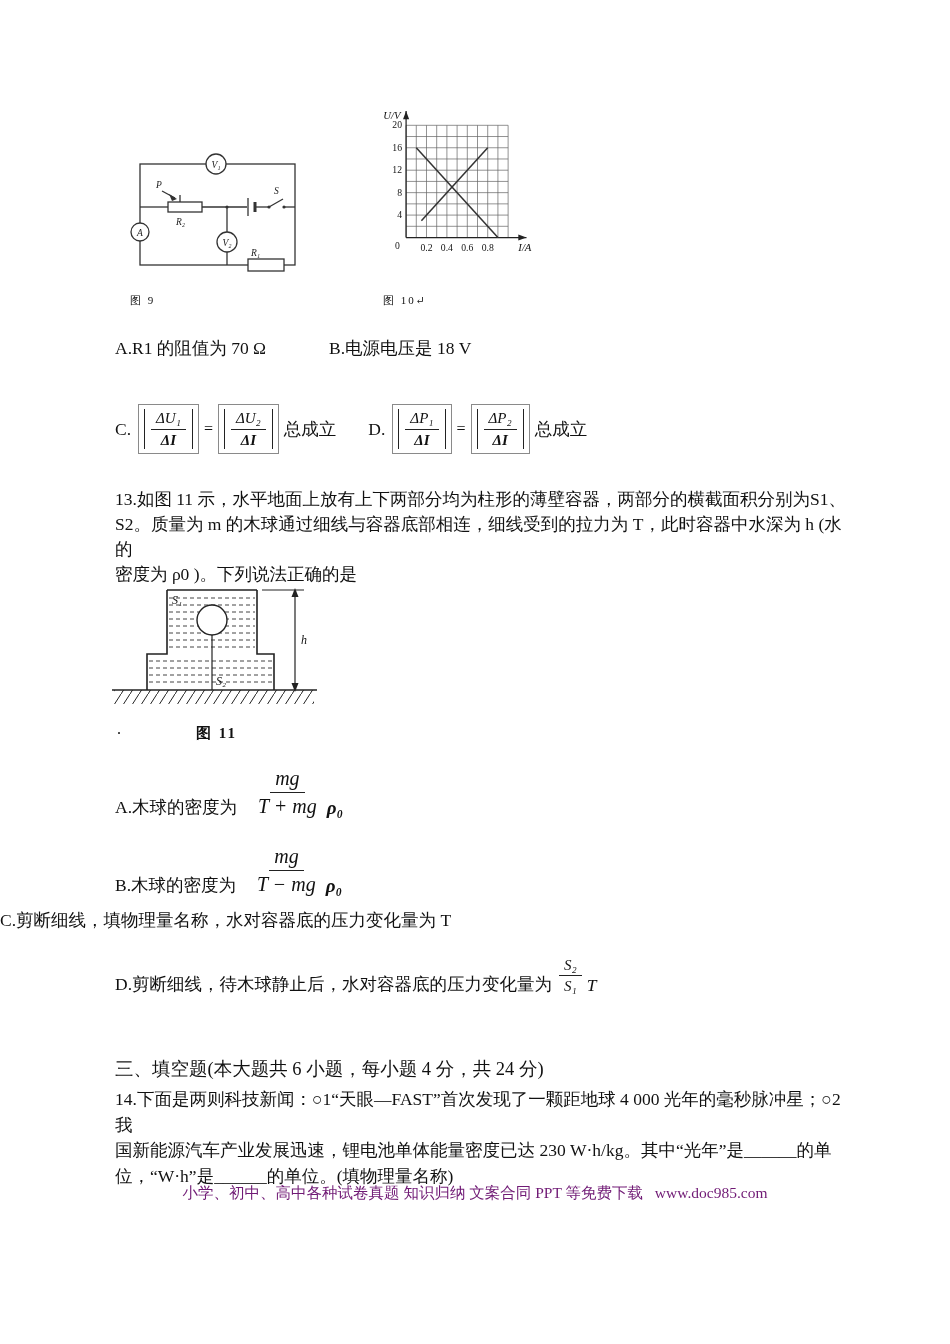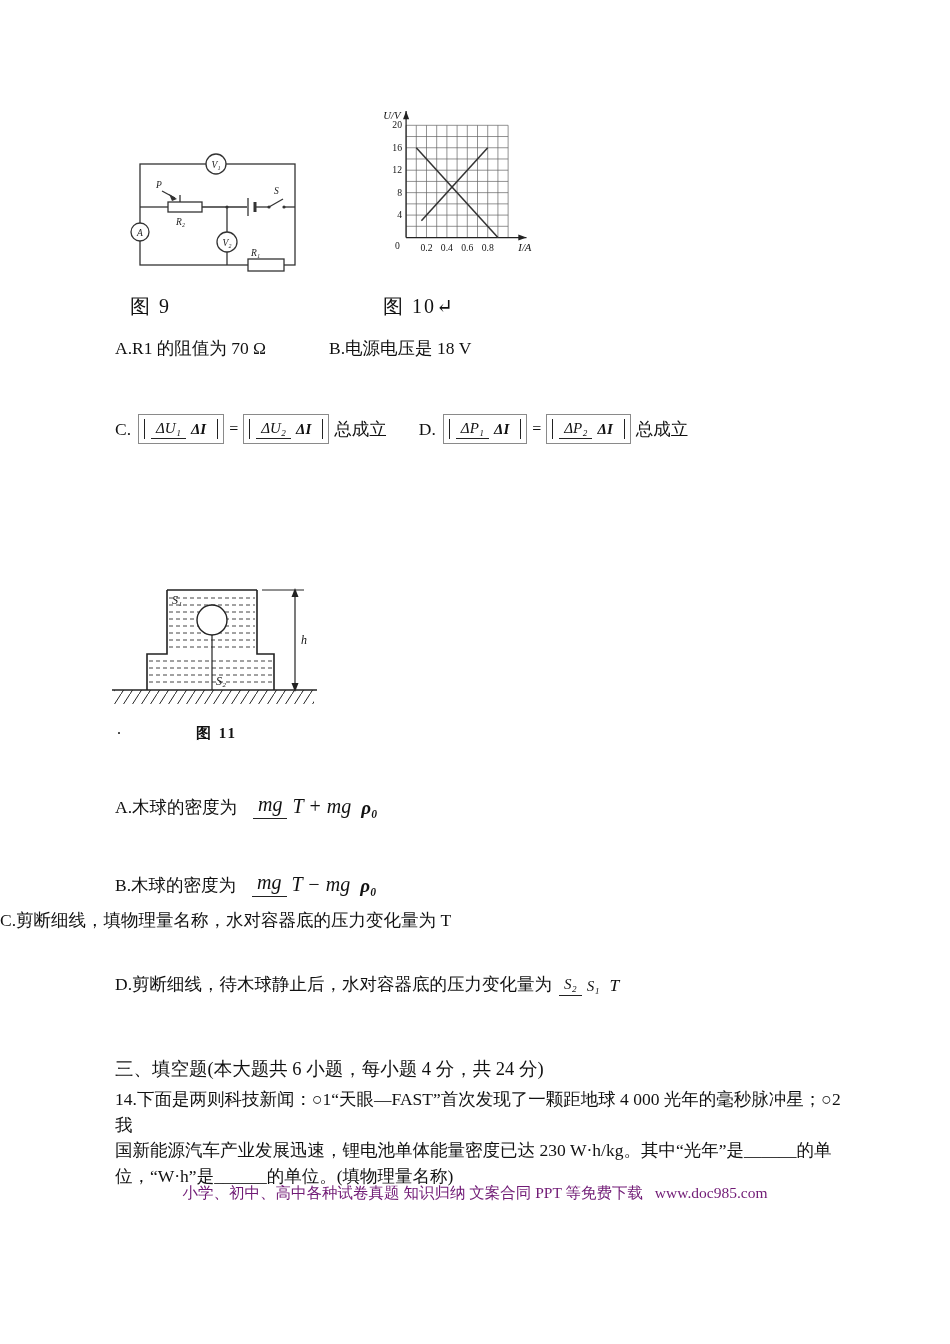--- a/index.html
+++ b/index.html
@@ -2,35 +2,35 @@
 <html><head>
 <meta charset="utf-8">
 <style>
   html,body { margin:0; padding:0; background:#ffffff; }
   .page {
     position:relative; width:950px; height:1344px; background:#fff;
     font-family:"Liberation Serif","DejaVu Serif",serif; color:#111; font-size:17.5px;
     overflow:hidden;
   }
   .abs { position:absolute; }
-  .caption { font-size:20px; letter-spacing:2px; }
+  .caption { font-size:11px; letter-spacing:2px; }
   .cap9  { left:130px; top:293px; }
   .cap10 { left:383px; top:293px; }
   .fig9  { left:128px; top:152px; }
   .fig10 { left:360px; top:110px; }
   .row-ab { left:115px; top:336px; width:700px; }
   .row-ab .b-opt { position:absolute; left:214px; top:0; }
   .row-cd { left:115px; top:396px; height:66px; display:flex; align-items:center; }
   .opt-label { margin-right:5px; }
   .gap-d { margin-left:32px; }
   .suffix { margin-left:3px; }
   .eq { margin:0 3px; font-size:16px; }
   .absbox { display:inline-flex; align-items:center; border:1px solid #8a8a8a; padding:4px 5px; margin:0 2px; background:#fff; }
   .bars { display:inline-flex; align-items:center; border-left:1.6px solid #222; border-right:1.6px solid #222; padding:0 6px; }
-  .frac { display:inline-flex; flex-direction:row; align-items:center; font-style:italic; line-height:1.25; }
+  .frac { display:inline-flex; flex-direction:column; align-items:center; font-style:italic; line-height:1.25; }
   .frac .num { padding:0 5px 1px 5px; border-bottom:1.5px solid #222; }
   .frac .den { padding:1px 5px 0 5px; }
   .f15 { font-size:15px; }
   .f15 .den { font-weight:bold; }
   .f20 { font-size:20px; margin-left:16px; }
   .f14 { font-size:15px; margin-left:7px; }
   .q13 { left:115px; top:487px; line-height:25px; width:740px; }
   .fig11 { left:112px; top:582px; }
   .period { left:117px; top:720px; font-size:16px; }
   .cap11 { left:196px; top:724px; font-size:15px; font-weight:bold; letter-spacing:2px; }
@@ -183,20 +183,25 @@
       <span class="bars">
         <span class="frac f15">
           <span class="num">ΔP₂</span>
           <span class="den">ΔI</span>
         </span>
       </span>
     </span>
     <span class="suffix">总成立</span>
   </div>
 
+  <div class="abs q13">
+    <div>13.如图 11 示，水平地面上放有上下两部分均为柱形的薄壁容器，两部分的横截面积分别为S1、</div>
+    <div>S2。质量为 m 的木球通过细线与容器底部相连，细线受到的拉力为 T，此时容器中水深为 h (水的</div>
+    <div>密度为 ρ0 )。下列说法正确的是</div>
+  </div>
 
   <div class="abs fig11">
     <svg width="205" height="128" viewBox="0 0 205 128">
       <defs>
         <pattern id="hatch" width="9" height="14" patternUnits="userSpaceOnUse">
           <line x1="0" y1="14" x2="9" y2="0" stroke="#222" stroke-width="1"></line>
         </pattern>
       </defs>
       <g stroke="#444" stroke-width="1" stroke-dasharray="4 3">
         <line x1="57" y1="16" x2="143" y2="16"></line>

